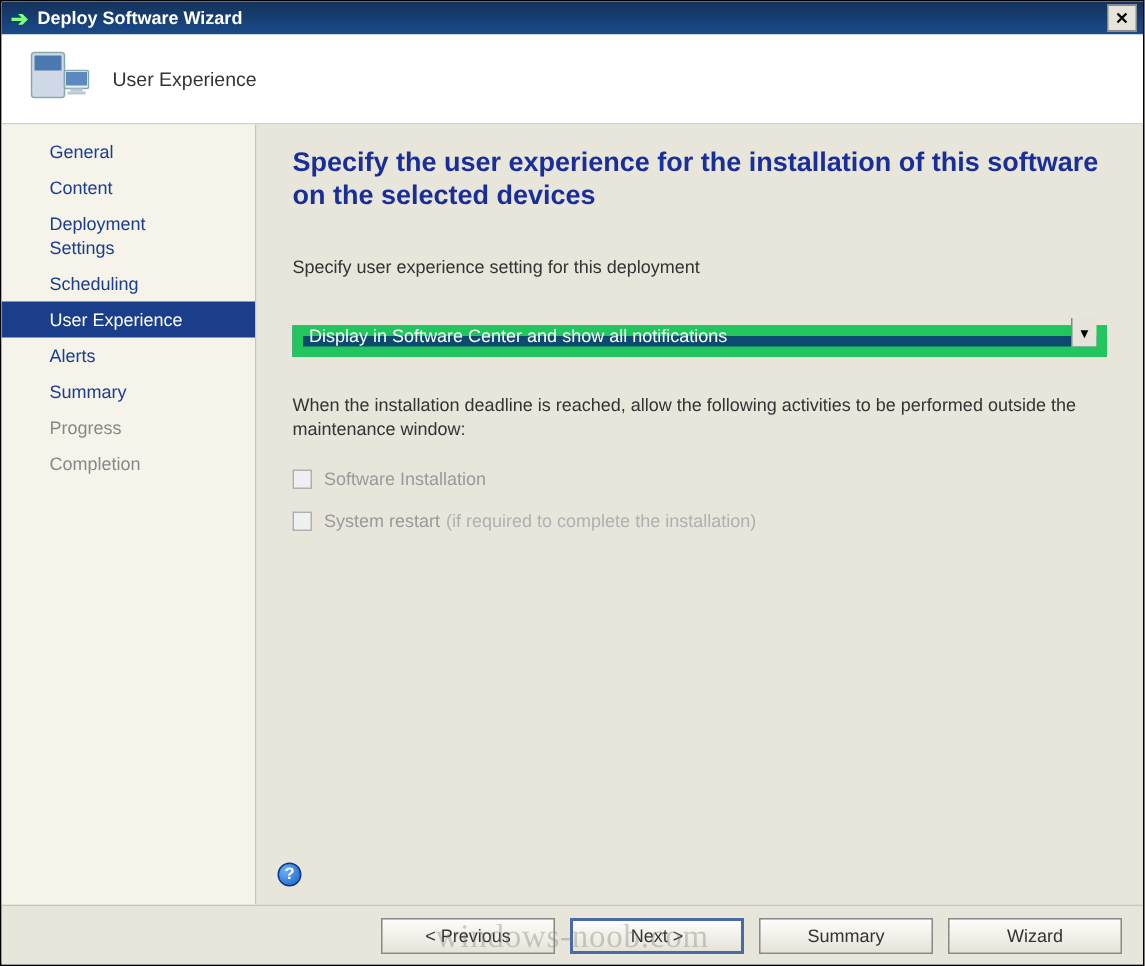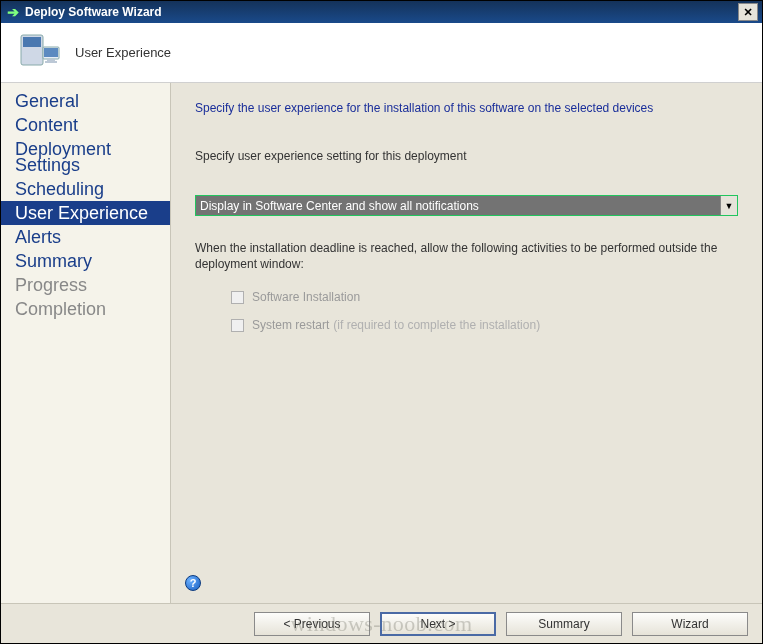--- a/index.html
+++ b/index.html
@@ -56,79 +56,78 @@
       height: 520px;
       background: #e8e5da;
     }
     .sidebar {
       width: 170px;
       background: #f5f3ea;
       border-right: 1px solid #c8c5b8;
       padding-top: 6px;
     }
     .sidebar .nav-item {
-      padding: 4px 14px;
-      font-size: 18px;
+      padding: 4px 32px;
+      font-size: 12px;
       color: #1a3e8a;
       cursor: pointer;
       line-height: 16px;
     }
     .sidebar .nav-item.active {
       background: #1a3e8a;
       color: #fff;
     }
     .sidebar .nav-item.muted { color: #888; }
     .main {
       flex: 1;
       background: #e8e5da;
       padding: 14px 24px 0 24px;
       position: relative;
     }
     .main-heading {
       color: #1a2e9a;
-      font-size: 12px;
-      font-weight: normal;
+      font-size: 18px;
+      font-weight: bold;
       line-height: 22px;
       margin-bottom: 30px;
     }
     .instruct {
       font-size: 12px;
       color: #333;
       margin-bottom: 32px;
     }
     .field-row {
       display: flex;
       align-items: center;
       margin-bottom: 24px;
     }
     .field-label { width: 150px; font-size: 12px; color: #333; }
     .dropdown {
       flex: 1;
       height: 21px;
-      background: #737373;
-      color: #fff;
-      border: 1px solid #22c55e;
-      display: flex;
-      align-items: center;
+      background: #0c4a6e;
+      color: #fff;
+      border: 7px solid #22c55e;
+      display: flex;
+      align-items: flex-end;
       font-size: 12px;
       position: relative;
     }
     .dropdown .dd-text { flex: 1; padding: 0 4px; white-space: nowrap; overflow: hidden; }
     .dropdown .dd-arrow {
       width: 17px; height: 19px;
       background: #e6e3da;
       border-left: 1px solid #888;
       color: #000;
       display: flex; align-items: center; justify-content: center;
       font-size: 9px;
     }
     .deadline-text { font-size: 12px; color: #333; line-height: 16px; margin-bottom: 18px; }
     .check-row {
       display: flex; align-items: center;
-      margin-left: 36px;
       margin-bottom: 14px;
       color: #9a9a9a;
       font-size: 12px;
     }
     .check-row .cb {
       width: 13px; height: 13px;
       border: 1px solid #b0b0b0;
       background: #f0f0f0;
       margin-right: 8px;
     }
@@ -218,21 +217,21 @@
 
     <div class="instruct">Specify user experience setting for this deployment</div>
 
     <div class="field-row">
       <div class="dropdown">
         <div class="dd-text">Display in Software Center and show all notifications</div>
         <div class="dd-arrow">▼</div>
       </div>
     </div>
 
-    <div class="deadline-text">When the installation deadline is reached, allow the following activities to be performed outside the deployment window:</div>
+    <div class="deadline-text">When the installation deadline is reached, allow the following activities to be performed outside the maintenance window:</div>
 
     <div class="check-row">
       <div class="cb"></div>
       <span>Software Installation</span>
     </div>
 
     <div class="check-row">
       <div class="cb"></div>
       <span>System restart</span>
       <span class="sub">(if required to complete the installation)</span>

